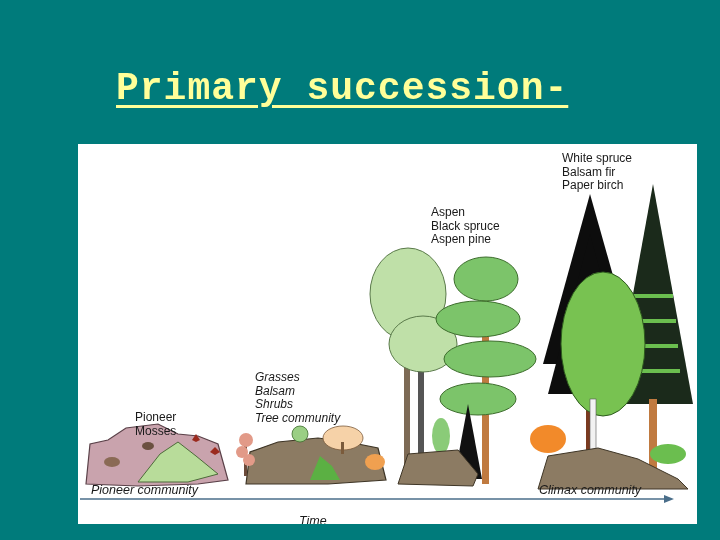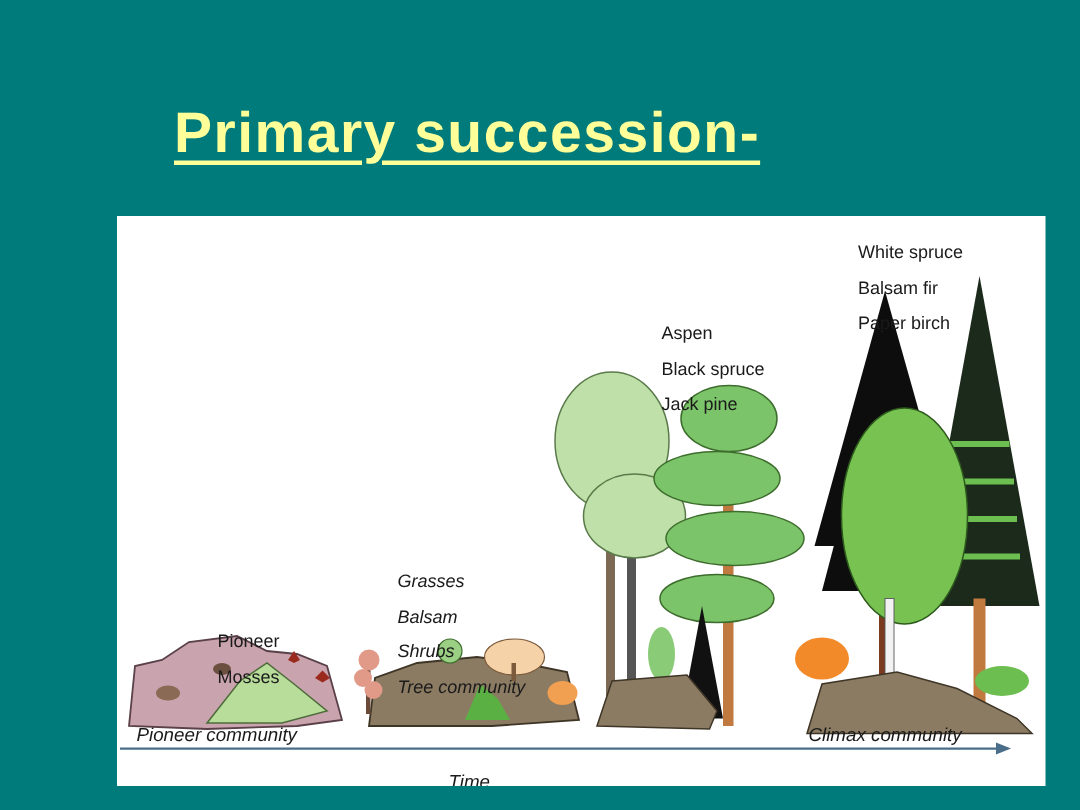--- a/index.html
+++ b/index.html
@@ -4,38 +4,38 @@
   <style>
     html, body { margin: 0; padding: 0; }
     body {
       width: 720px; height: 540px; overflow: hidden;
       background: #007B7B;
       position: relative;
       font-family: "Liberation Sans", sans-serif;
     }
     .slide-title {
       position: absolute; left: 116px; top: 66px;
-      font-family: Liberation Sans, sans-serif;
+      font-family: Liberation Mono, monospace;
       font-weight: bold; font-size: 38px; letter-spacing: 1px;
       color: #FFFF99; text-decoration: underline;
       text-decoration-thickness: 3px; text-underline-offset: 6px;
       margin: 0; line-height: 46px;
     }
     .panel {
       position: absolute; left: 78px; top: 144px;
       width: 619px; height: 380px;
       background: #FFFFFF; overflow: hidden;
     }
     .panel svg { position: absolute; left: 0; top: 0; }
     .label {
       position: absolute; font-family: "Liberation Sans", sans-serif;
       font-size: 12px; line-height: 12.5px; color: #1a1a1a;
       white-space: nowrap;
     }
-    .label div { margin: 11px; }
+    .label div { margin: 1px; }
     .axis-label { font-size: 12.5px; font-style: italic; }
   </style>
 </head>
 <body>
 
 <h1 class="slide-title">Primary succession-</h1>
 
 <div class="panel">
   <svg width="619" height="380" viewBox="0 0 619 380">
 
@@ -119,21 +119,21 @@
   <div class="label" style="left:176px; top:226px;font-style:italic;">
     <div>Grasses</div>
     <div>Balsam</div>
     <div>Shrubs</div>
     <div>Tree community</div>
   </div>
 
   <div class="label" style="left:352px; top:61px;">
     <div>Aspen</div>
     <div>Black spruce</div>
-    <div>Jack pine</div>
+    <div>Aspen pine</div>
   </div>
 
   <div class="label" style="left:483px; top:7px;">
     <div>White spruce</div>
     <div>Balsam fir</div>
     <div>Paper birch</div>
   </div>
 
   <div class="label axis-label" style="left:13px; top:340px;">Pioneer community</div>
   <div class="label axis-label" style="left:461px; top:340px;">Climax community</div>

